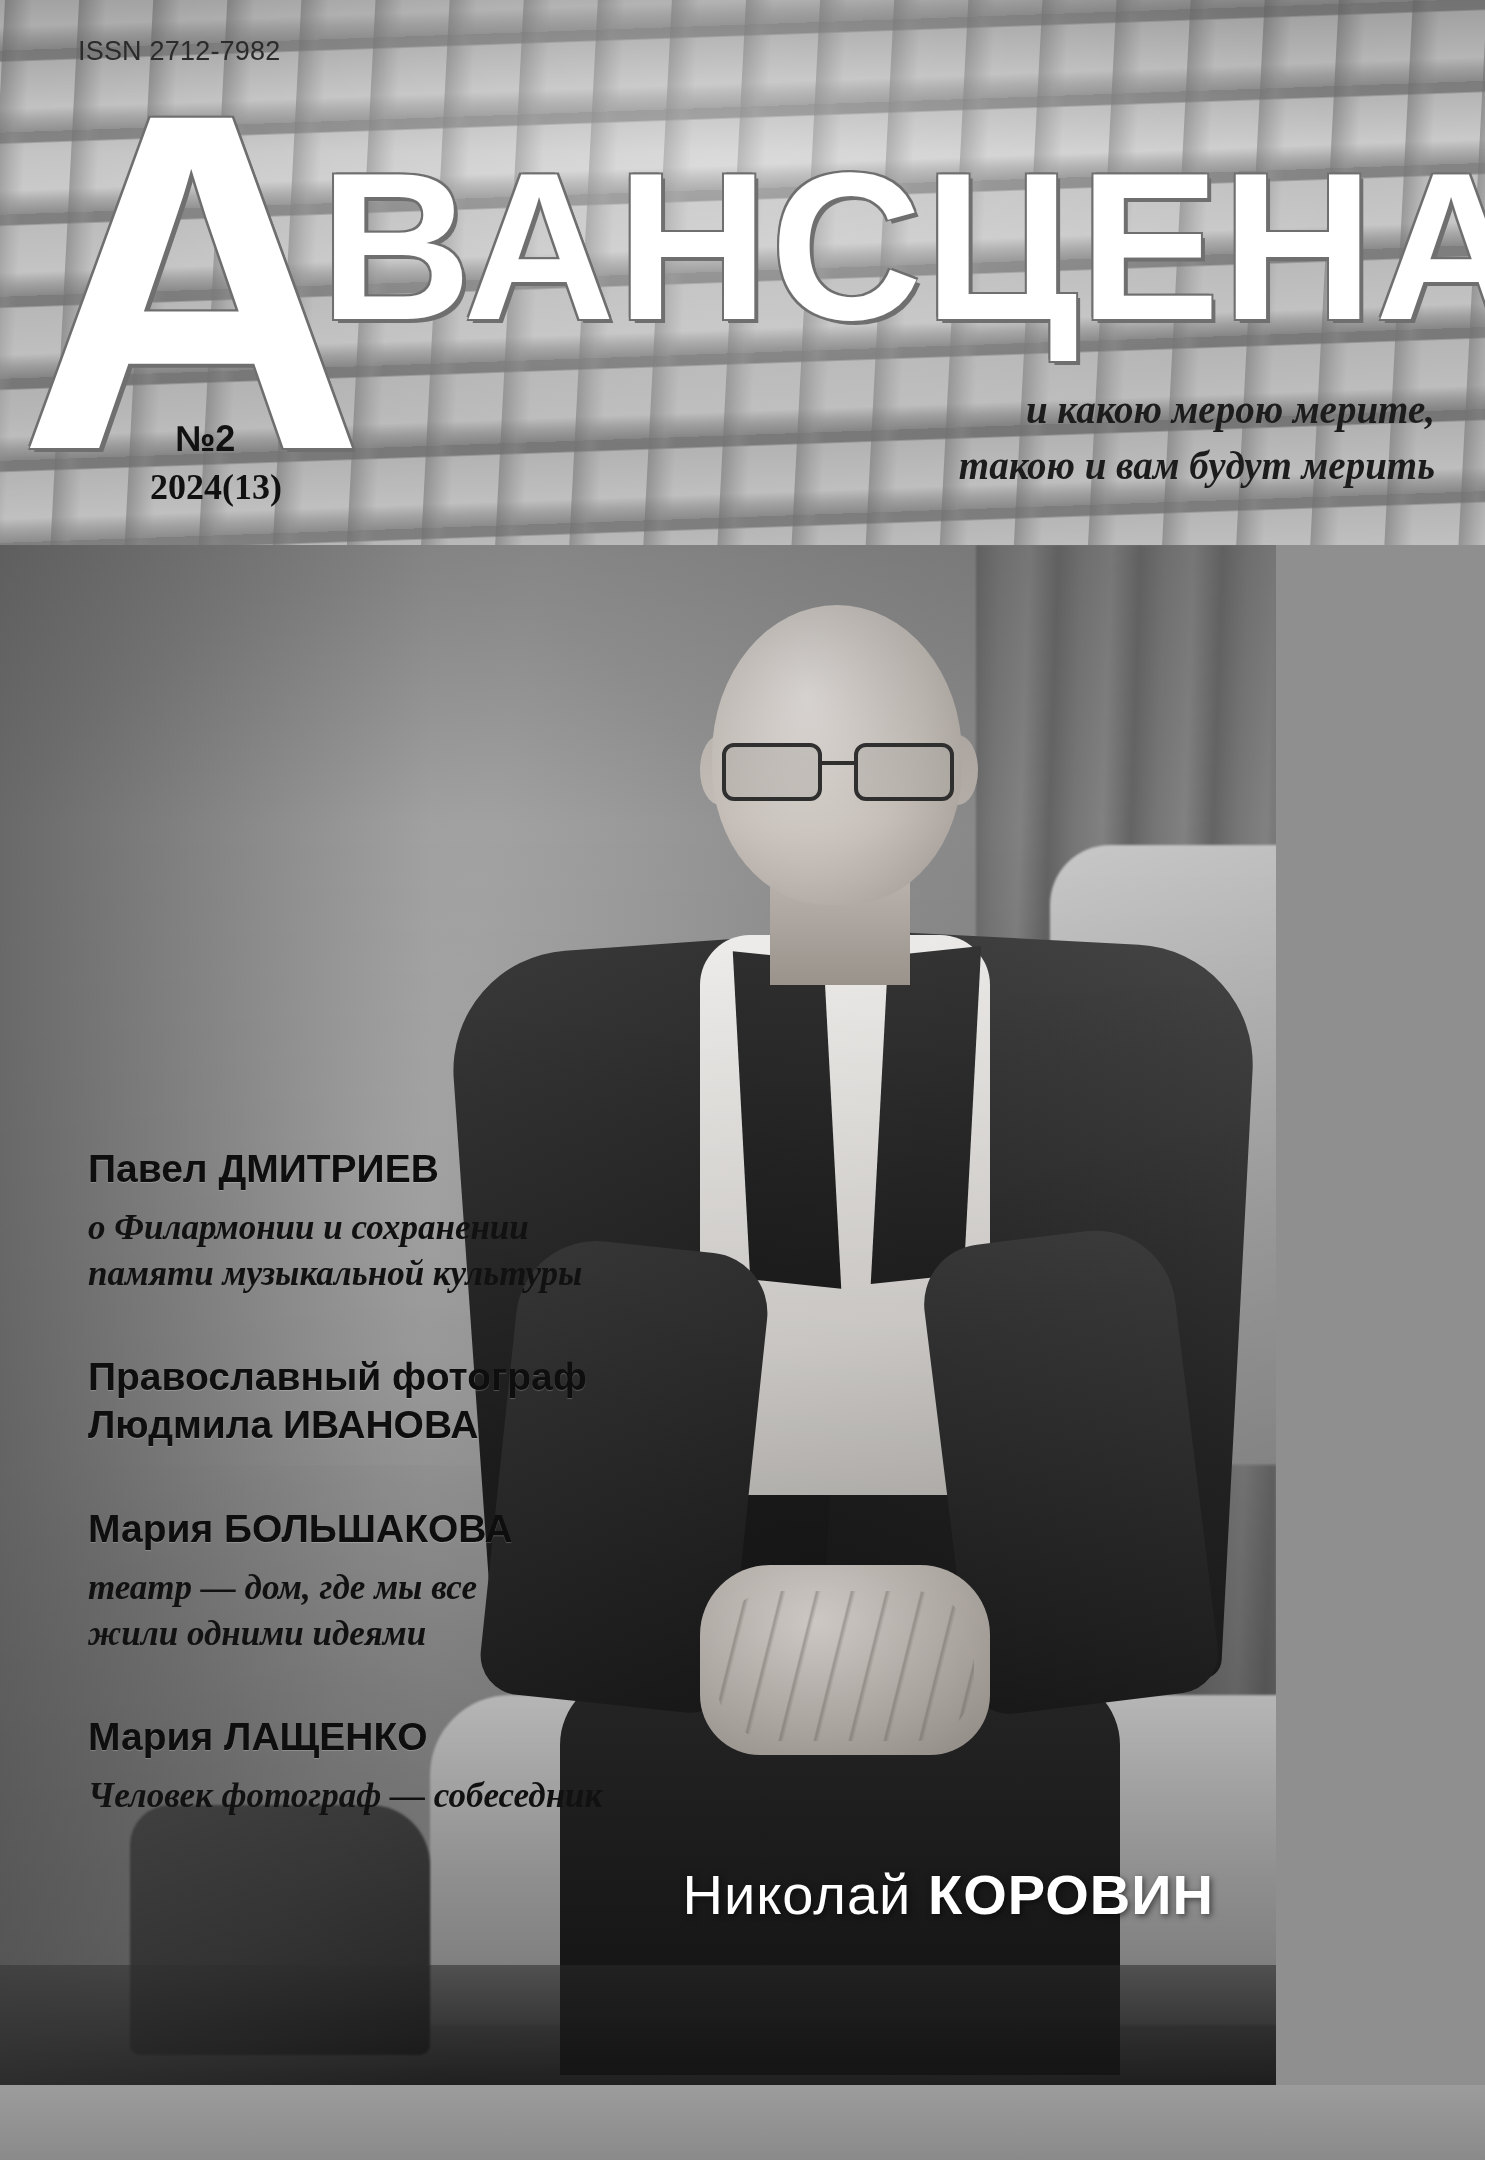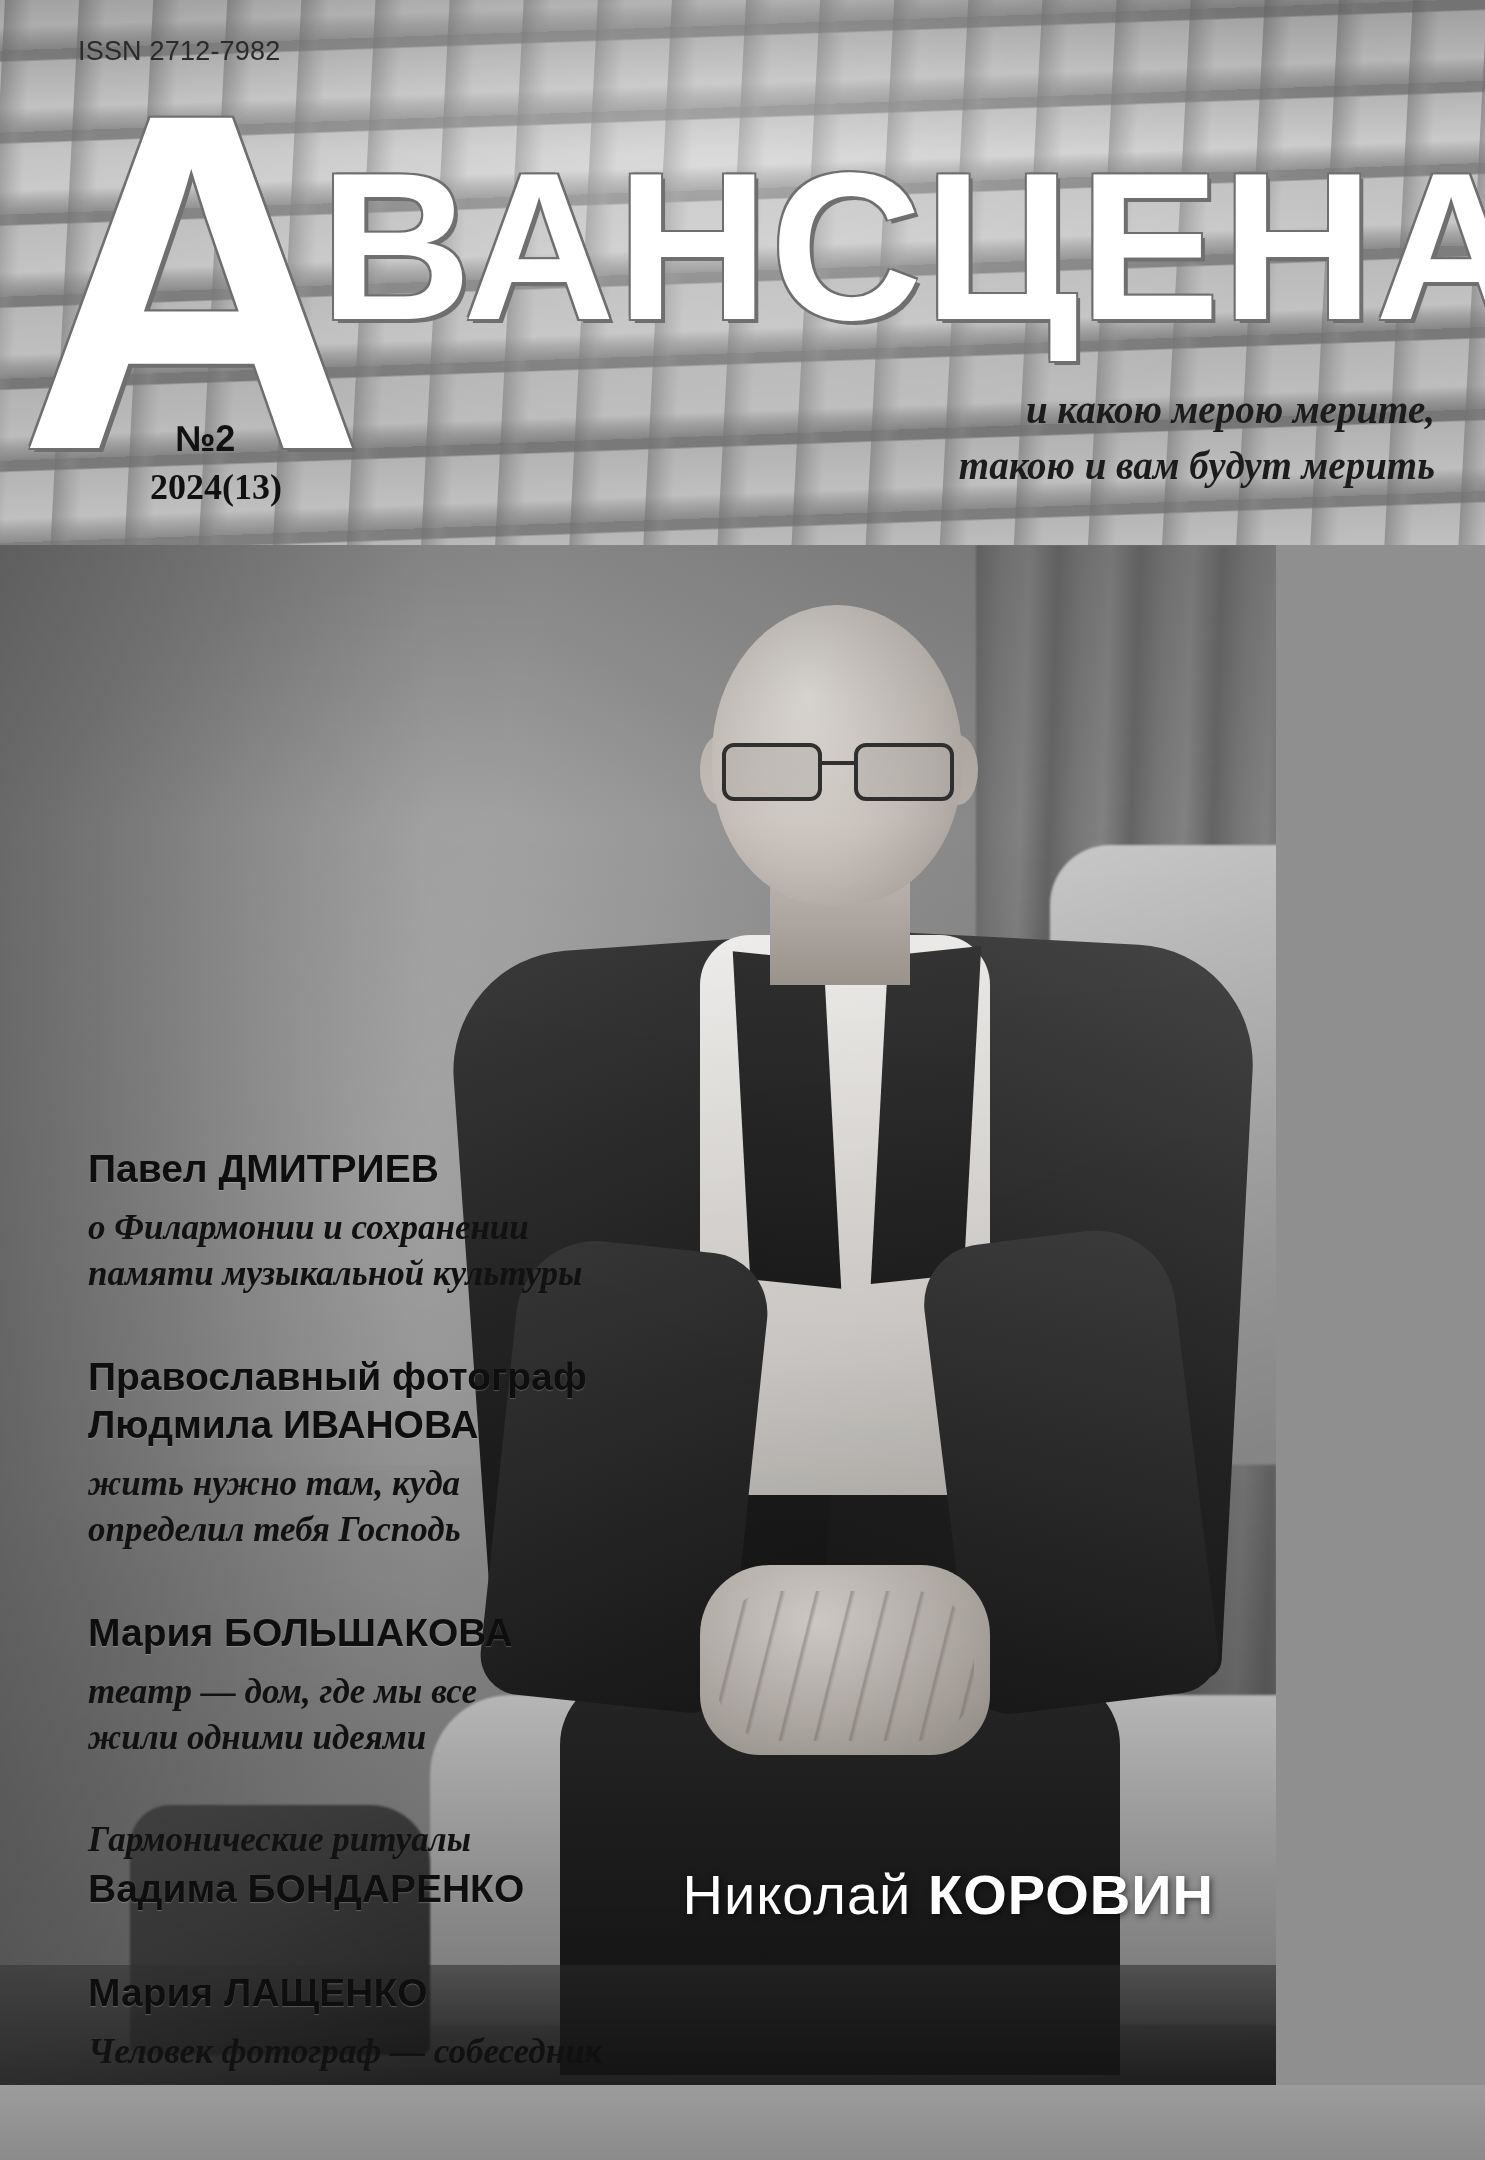--- a/index.html
+++ b/index.html
@@ -445,38 +445,30 @@
         <div class="toc-name">Павел ДМИТРИЕВ</div>
         <div class="toc-sub">
           <div>о Филармонии и сохранении</div>
           <div>памяти музыкальной культуры</div>
         </div>
       </div>
 
       <div class="toc-entry">
         <div class="toc-name">Православный фотограф</div>
         <div class="toc-name">Людмила ИВАНОВА</div>
-        <div class="toc-sub">
-          <div>жить нужно там, куда</div>
-          <div>определил тебя Господь</div>
-        </div>
       </div>
 
       <div class="toc-entry">
         <div class="toc-name">Мария БОЛЬШАКОВА</div>
         <div class="toc-sub">
           <div>театр — дом, где мы все</div>
           <div>жили одними идеями</div>
         </div>
       </div>
 
-      <div class="toc-entry">
-        <div class="toc-sub-above">Гармонические ритуалы</div>
-        <div class="toc-name">Вадима БОНДАРЕНКО</div>
-      </div>
 
       <div class="toc-entry">
         <div class="toc-name">Мария ЛАЩЕНКО</div>
         <div class="toc-sub">Человек фотограф — собеседник</div>
       </div>
 
     </div>
 
     <div class="person">
       <div class="person-name">

